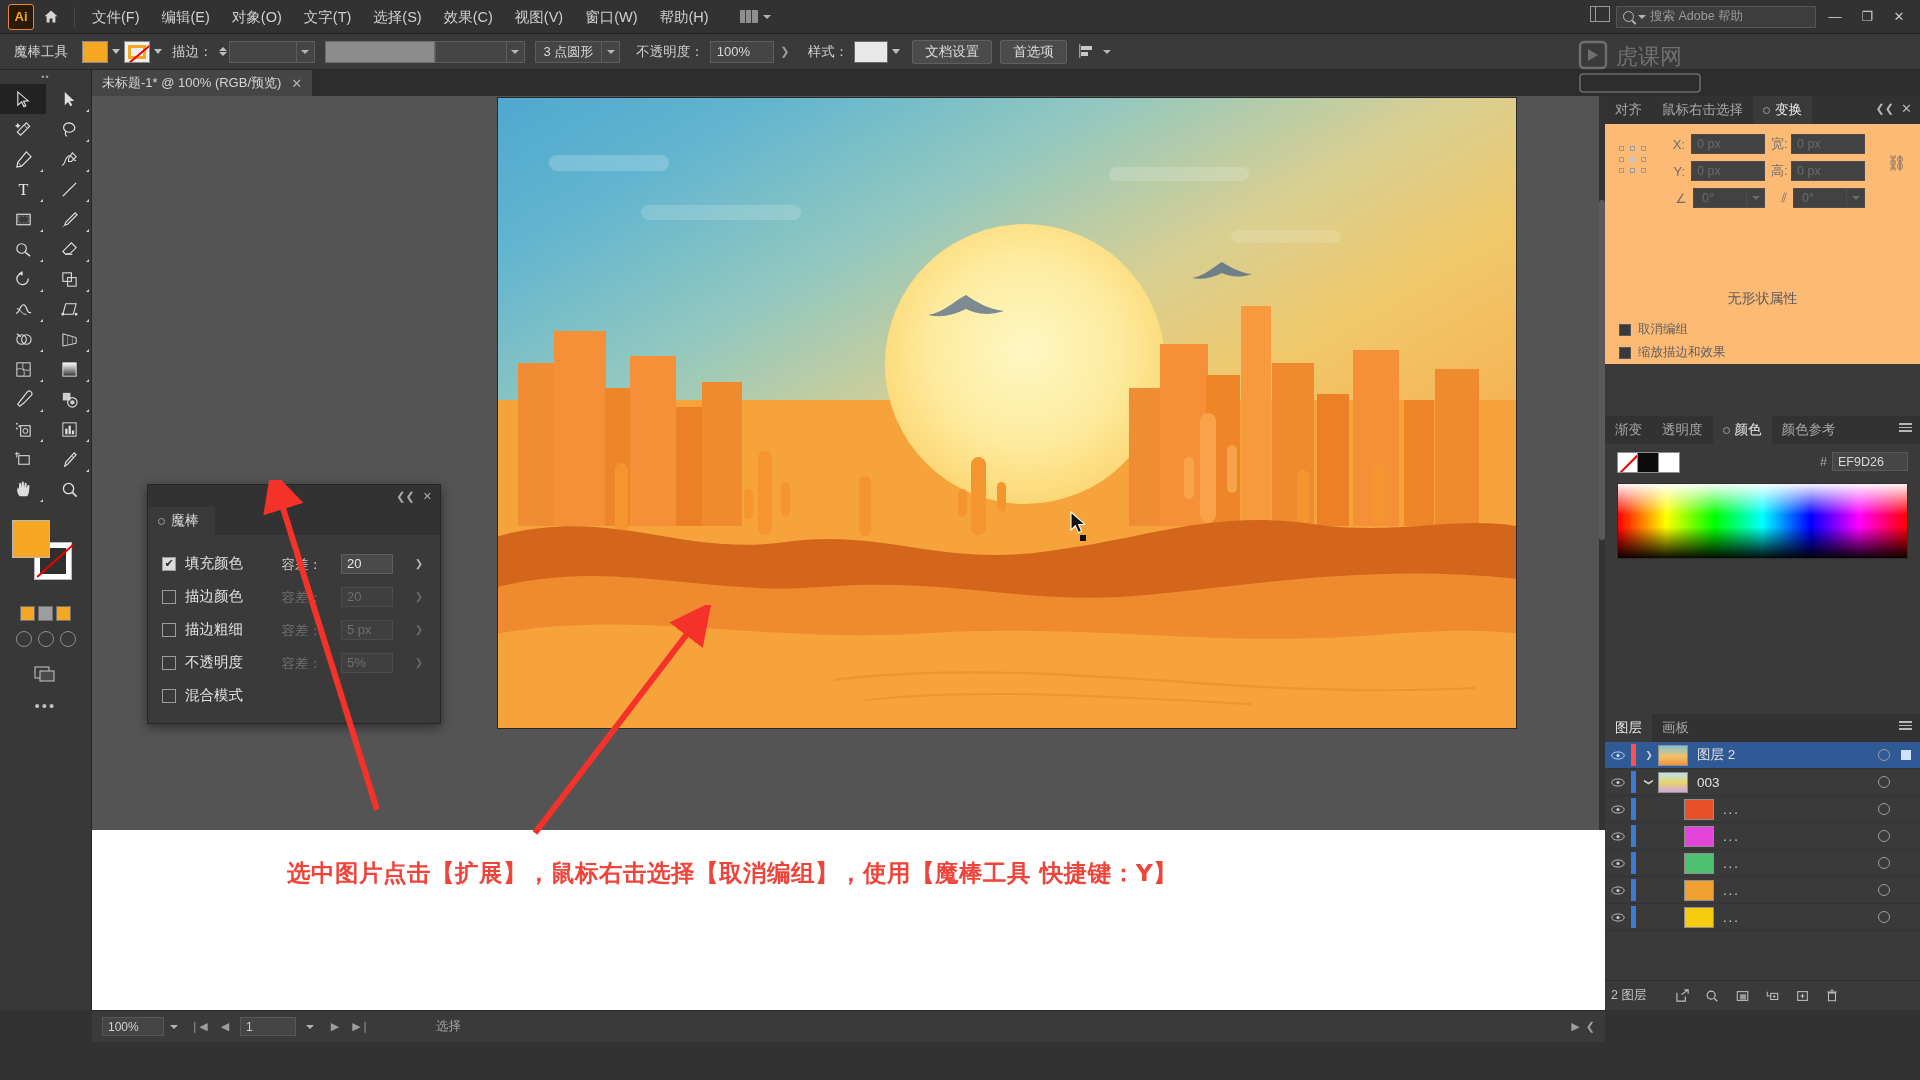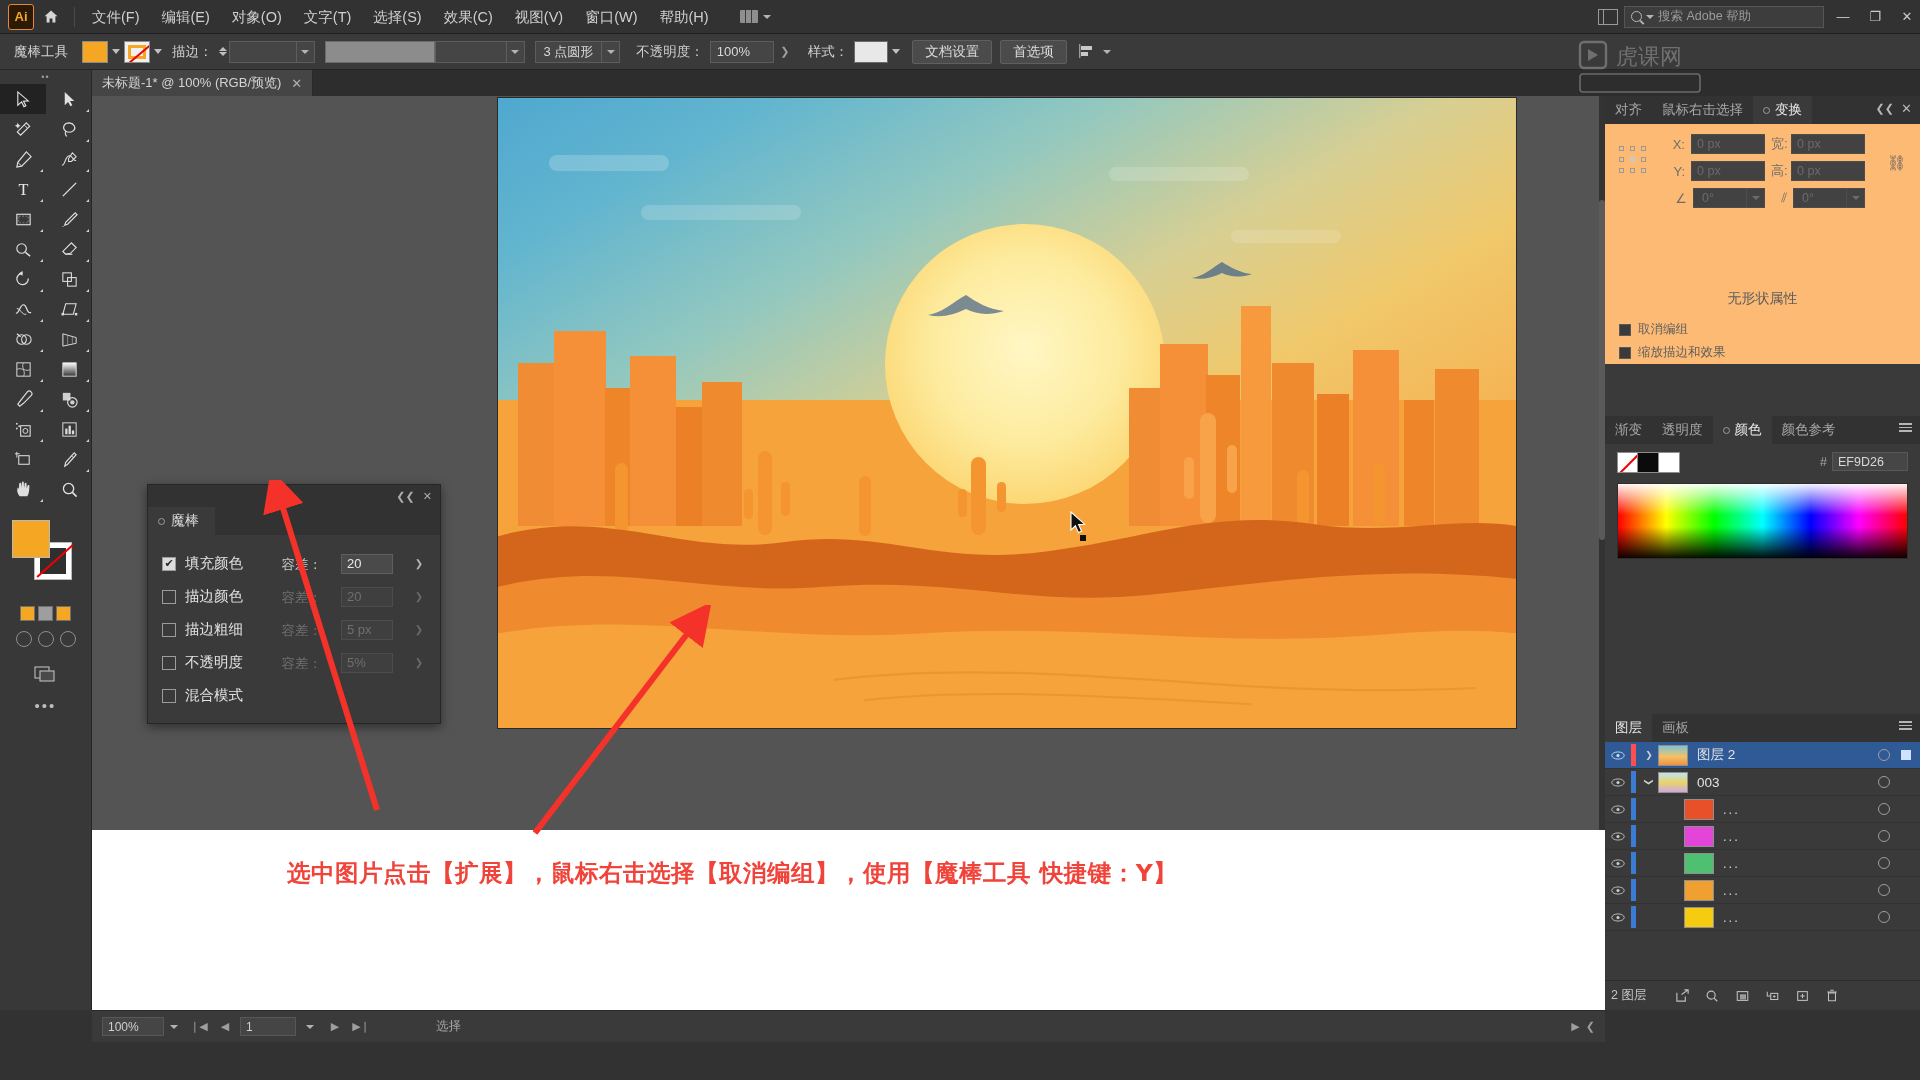--- a/index.html
+++ b/index.html
@@ -32,21 +32,21 @@
   }
   .ws-switch {
     margin-left:14px; display:flex; align-items:center; gap:5px;
     padding:2px 6px; color:#c0c0c0; font-size:12px;
   }
   .ws-box { width:18px; height:13px; background:#8f8f8f; border-radius:1px;
     display:flex; }
   .ws-box i { flex:1; border-right:1px solid #3a3a3a; }
   .ws-box i:last-child{border-right:none;}
   .caret { width:0;height:0;border-left:4px solid transparent;border-right:4px solid transparent;border-top:4px solid #b4b4b4; }
-  .topright { margin-left:auto; display:flex; align-items:center; gap:6px; }
+  .topright { margin-left:auto; display:flex; gap:6px; padding-right:8px; }
   .panel-toggle-icon { width:20px;height:16px;border:1px solid #9a9a9a; display:flex; }
   .panel-toggle-icon span{ width:5px; border-right:1px solid #9a9a9a; }
   .searchbox {
     width:200px; height:22px; background:#3d3d3d; border:1px solid #565656;
     display:flex; align-items:center; gap:4px; padding:0 6px; color:#9b9b9b; font-size:12.5px;
   }
   .magn { width:11px;height:11px;border:1.6px solid #b8b8b8;border-radius:50%; position:relative;}
   .magn:after{content:"";position:absolute;width:1.6px;height:5px;background:#b8b8b8;right:-2px;bottom:-4px;transform:rotate(-45deg);}
   .win-btn { width:26px;height:22px;display:flex;align-items:center;justify-content:center;color:#c9c9c9;font-size:13px;}
 

